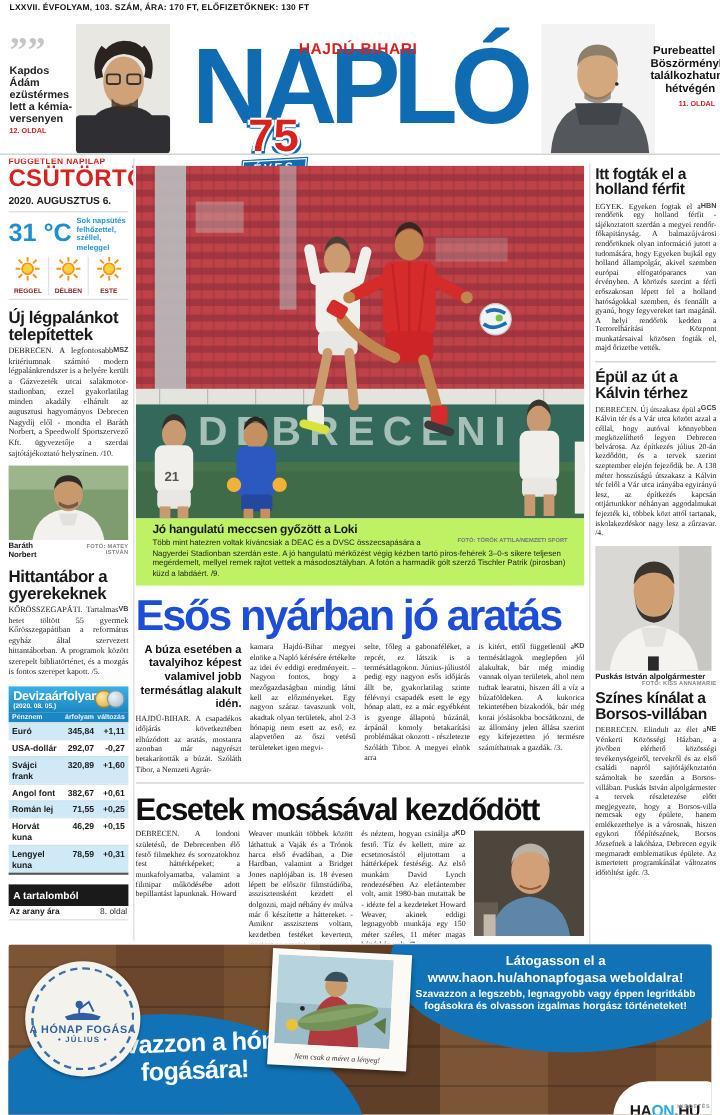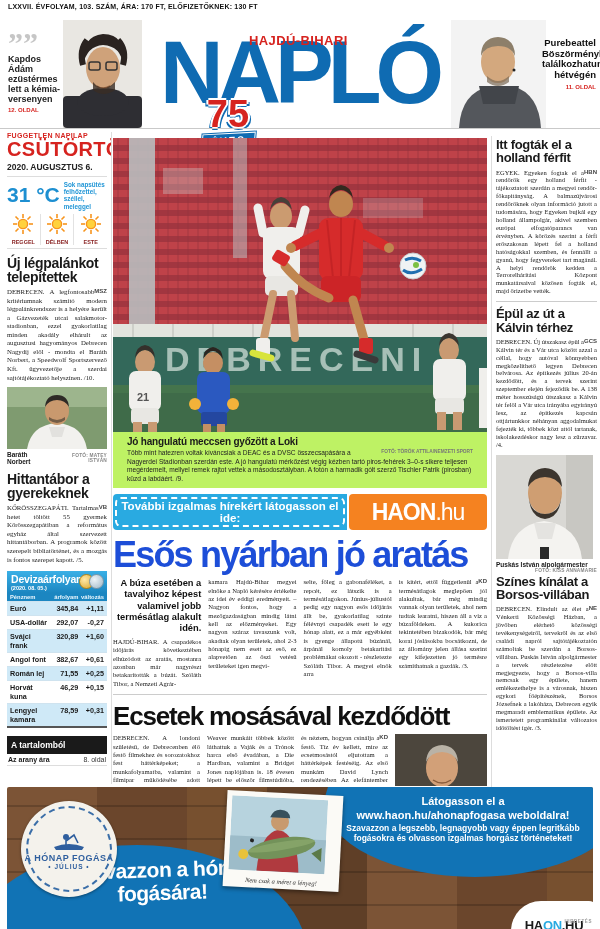--- a/index.html
+++ b/index.html
@@ -299,21 +299,21 @@
           <span class="fc1">Román lej</span>
           <span class="fc2">71,55</span>
           <span class="fc3">+0,25</span>
         </div>
       <div class="fx-row">
           <span class="fc1">Horvát kuna</span>
           <span class="fc2">46,29</span>
           <span class="fc3">+0,15</span>
         </div>
       <div class="fx-row">
-          <span class="fc1">Lengyel kamara</span>
+          <span class="fc1">Lengyel kuna</span>
           <span class="fc2">78,59</span>
           <span class="fc3">+0,31</span>
         </div>
     </div>
 
     <div class="toc">
       <div class="toc-head">A tartalomból</div>
       <div class="toc-row">
           <span>Az arany ára</span>
           <span class="pg">8. oldal</span>
@@ -417,29 +417,20 @@
     </svg>
 
     <div class="photo-cap">
       <div class="t">Jó hangulatú meccsen győzött a Loki</div>
       <div class="b">
         <span class="c">FOTÓ: TÖRÖK ATTILA/NEMZETI SPORT</span>
         <span>Több mint hatezren voltak kíváncsiak a DEAC és a DVSC összecsapására a Nagyerdei Stadionban szerdán este. A jó hangulatú mérkőzést végig kézben tartó piros-fehérek 3–0-s sikere teljesen megérdemelt, mellyel remek rajtot vettek a másodosztályban. A fotón a harmadik gólt szerző Tischler Patrik (pirosban) küzd a labdáért. /9.</span>
       </div>
     </div>
 
-    <div class="haon-banner">
-      <div class="hb-blue">
-        <div class="inner">További izgalmas hírekért látogasson el ide:</div>
-      </div>
-      <div class="hb-orange">
-        <span class="a">HAON</span>
-          <span class="b">.hu</span>
-      </div>
-    </div>
 
     <div class="headline1">Esős nyárban jó aratás</div>
     <div class="cols">
       <div class="c">
         <div class="lead">A búza esetében a tavalyihoz képest valamivel jobb termésátlag alakult idén.</div>
         <span>HAJDÚ-BIHAR. A csapadékos időjárás következtében elhúzódott az aratás, mostanra azonban már nagyrészt betakarították a búzát. Szóláth Tibor, a Nemzeti Agrár-</span>
       </div>
       <div class="c">kamara Hajdú-Bihar megyei elnöke a Napló kérésére értékelte az idei év eddigi eredményeit. – Nagyon fontos, hogy a mezőgazdaságban mindig látni kell az előzményeket. Egy nagyon száraz tavaszunk volt, akadtak olyan területek, ahol 2-3 hónapig nem esett az eső, ez alapvetően az őszi vetésű területeket igen megvi-</div>
       <div class="c">selte, főleg a gabonaféléket, a repcét, ez látszik is a termésátlagokon. Június-júliustól pedig egy nagyon esős időjárás állt be, gyakorlatilag szinte félévnyi csapadék esett le egy hónap alatt, ez a már egyébként is gyenge állapotú búzánál, árpánál komoly betakarítási problémákat okozott - részletezte Szóláth Tibor. A megyei elnök arra</div>
       <div class="c">

